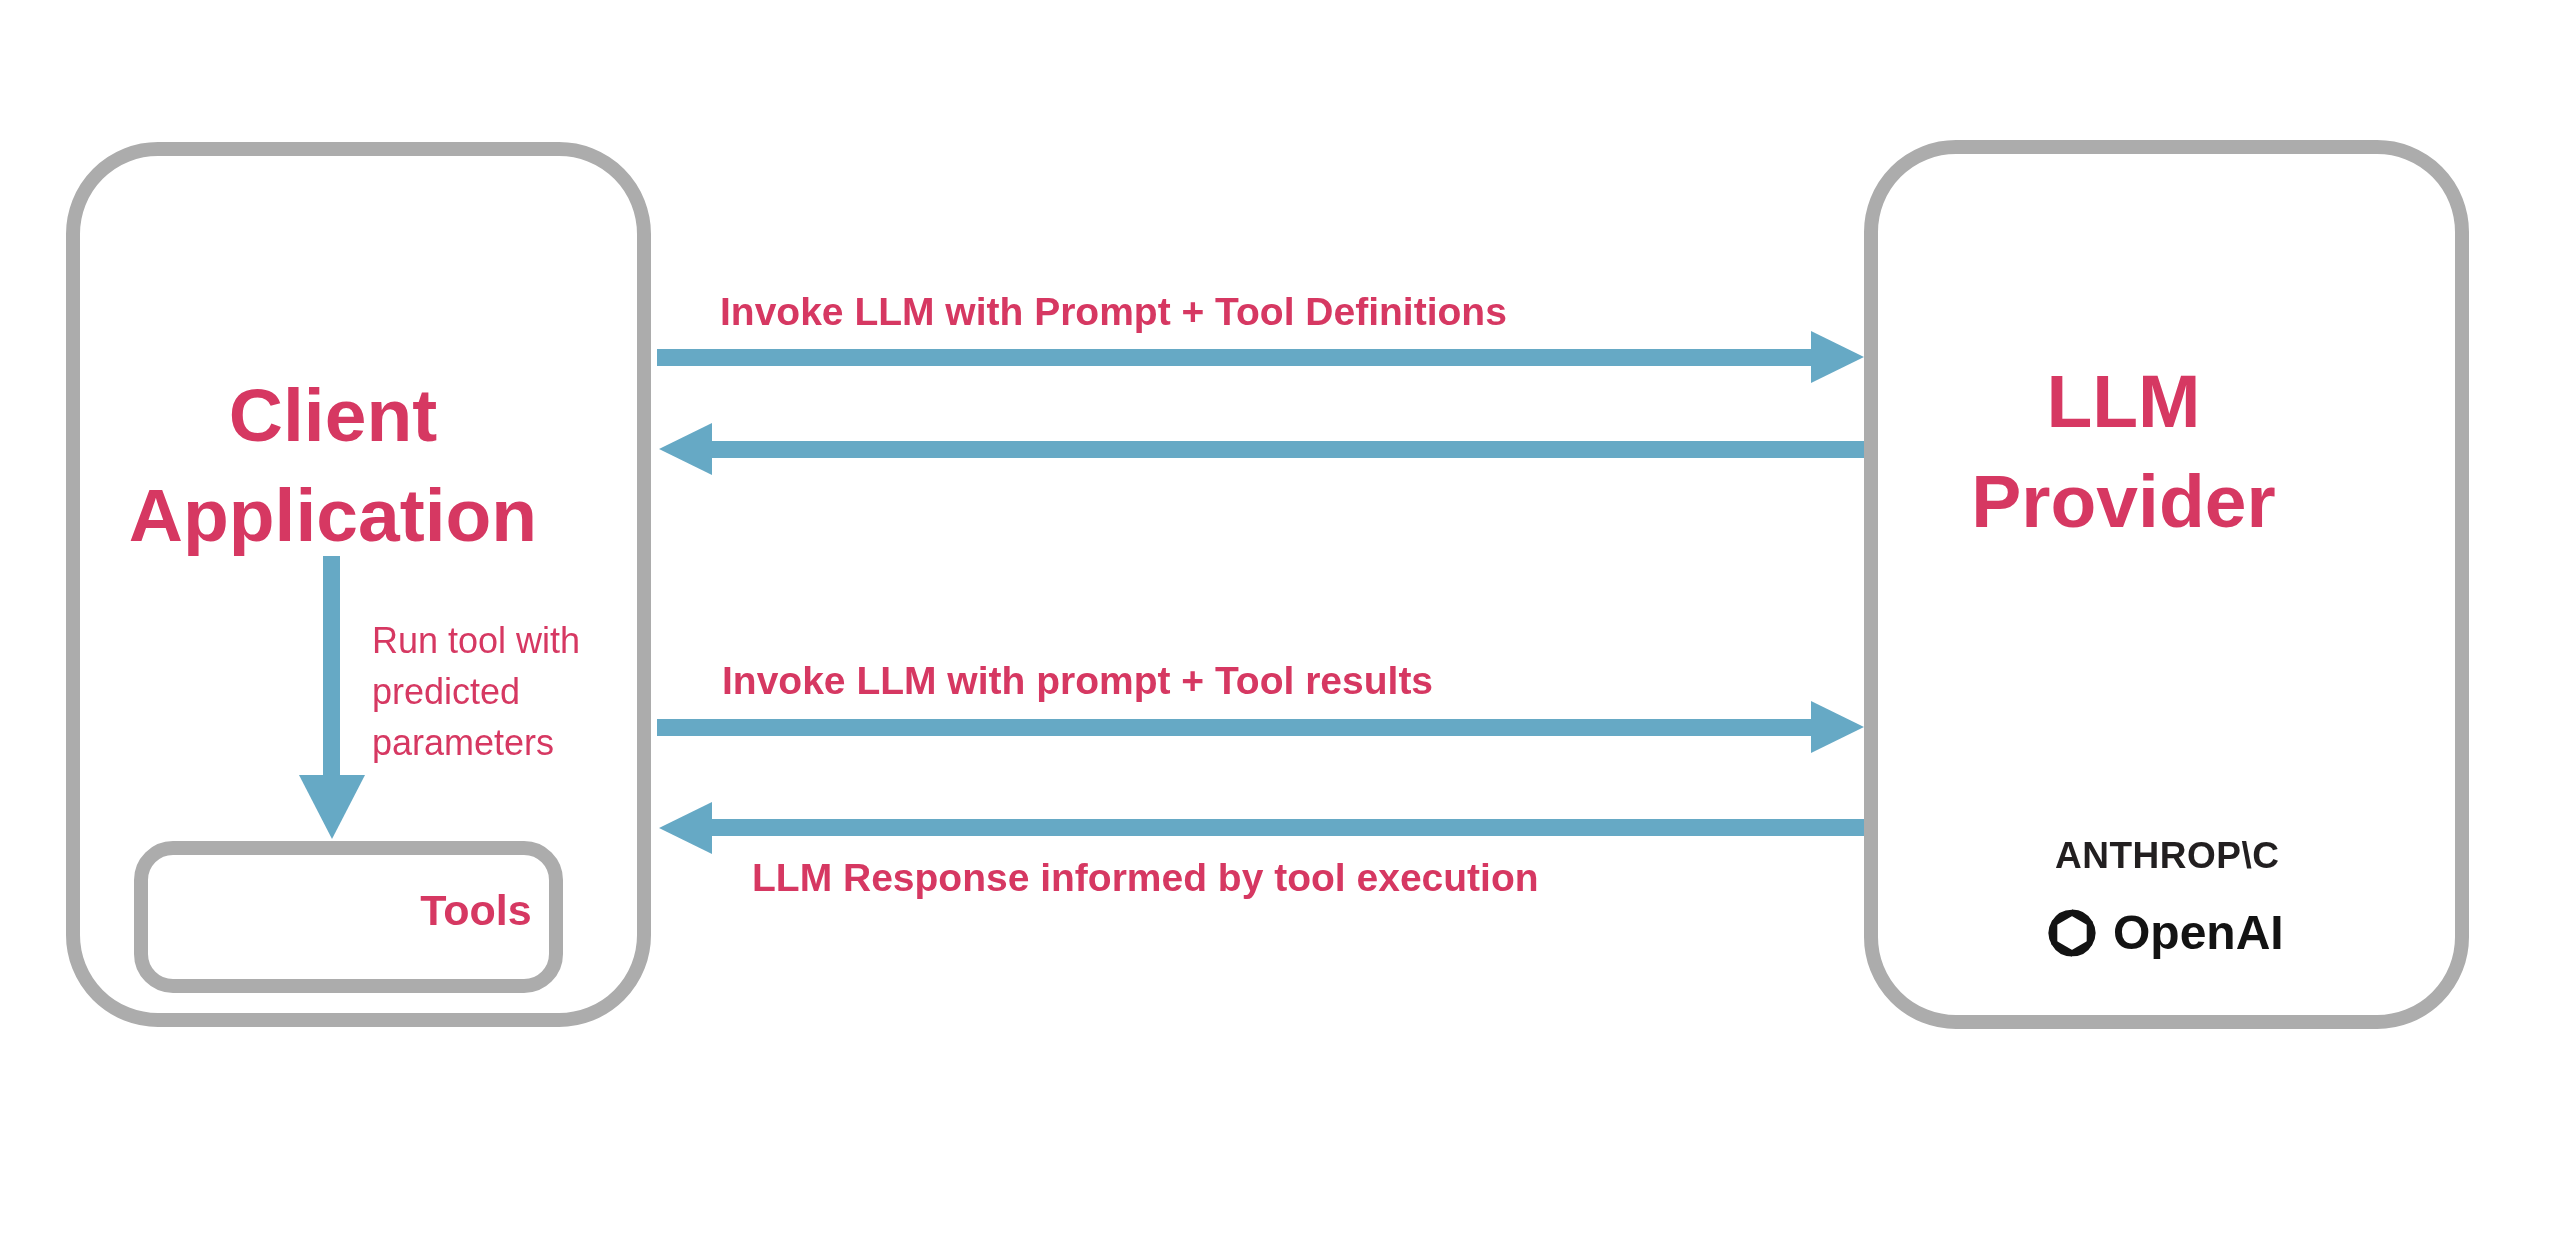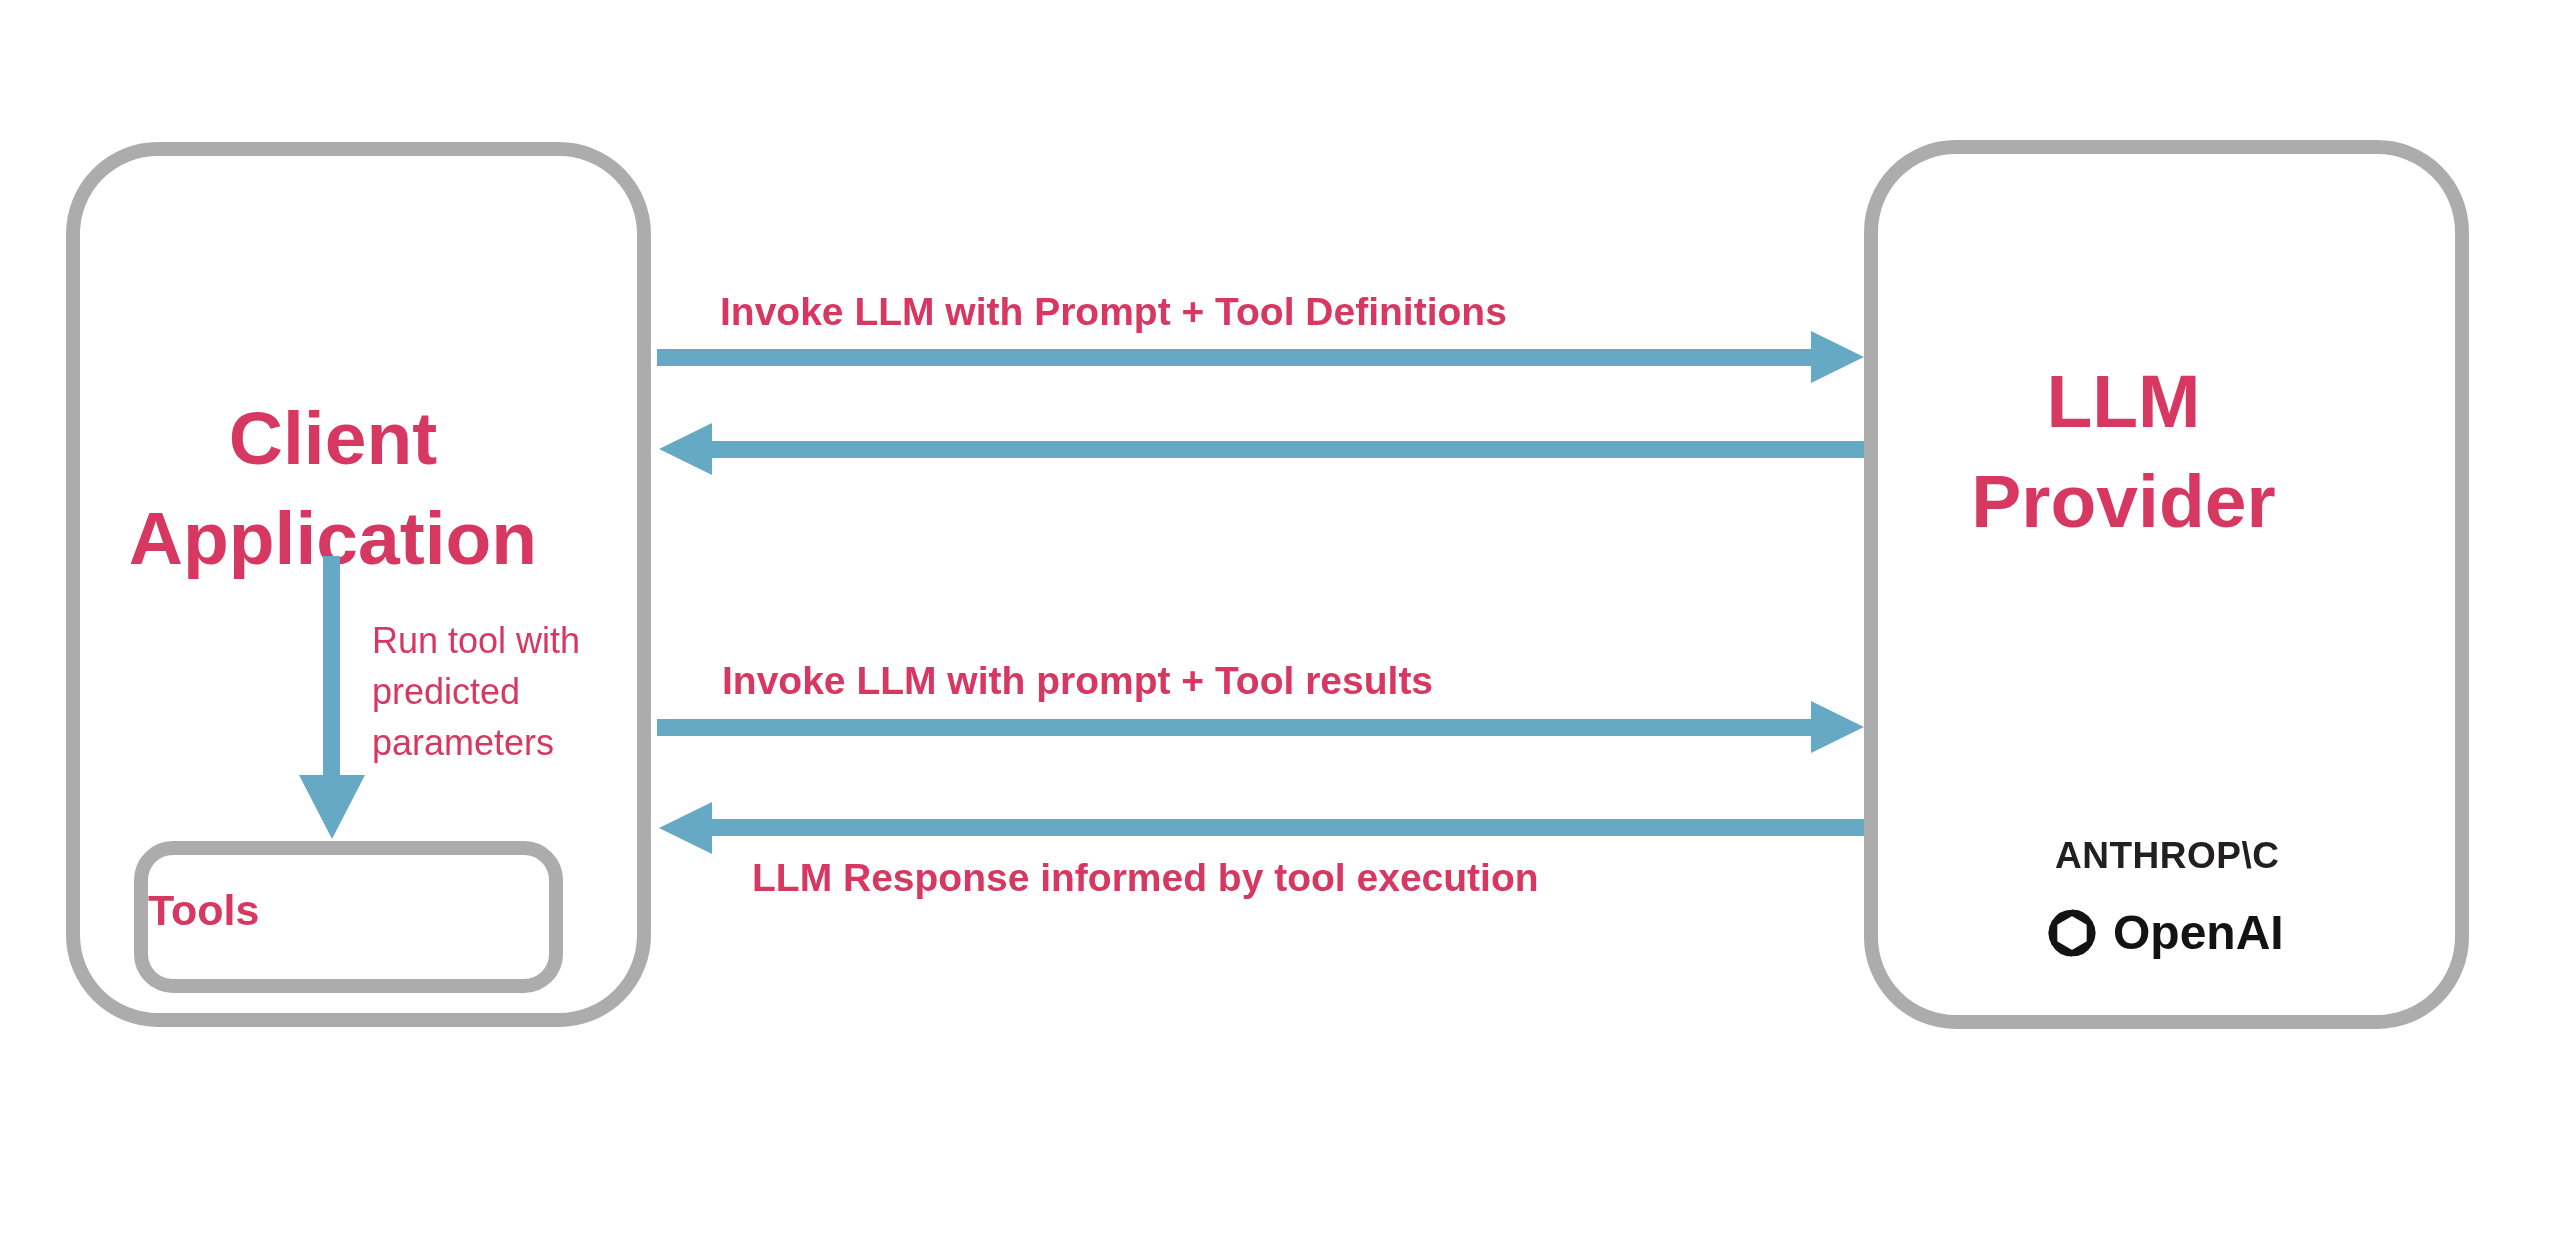--- a/index.html
+++ b/index.html
@@ -27,21 +27,21 @@
   .box-title {
     position: absolute;
     text-align: center;
     font-weight: 700;
     font-size: 75px;
     line-height: 100px;
     color: #d63862;
     letter-spacing: 0px;
     white-space: nowrap;
   }
-  #client-title { left: 66px;   top: 365px; width: 534px; margin-top: 23px; }
+  #client-title { left: 66px;   top: 365px; width: 534px; }
   #llm-title    { left: 1864px; top: 351px; width: 519px; }
 
   
   .shaft-h {
     position: absolute;
     height: 17.4px;
     background: #66a9c5;
   }
   .head-right {
     position: absolute;
@@ -94,21 +94,21 @@
   
   #tools-box {
     position: absolute;
     left: 134px; top: 841px;
     width: 429px; height: 152px;
     border: 14.5px solid #acacac;
     border-radius: 39px;
     box-sizing: border-box;
     display: flex;
     align-items: center;
-    justify-content: flex-start;
+    justify-content: flex-end;
   }
   #tools-label {
     font-weight: 700;
     font-size: 43px;
     color: #d63862;
     padding-right: 17.4px;
     padding-bottom: 13.5px;
   }
 
   

